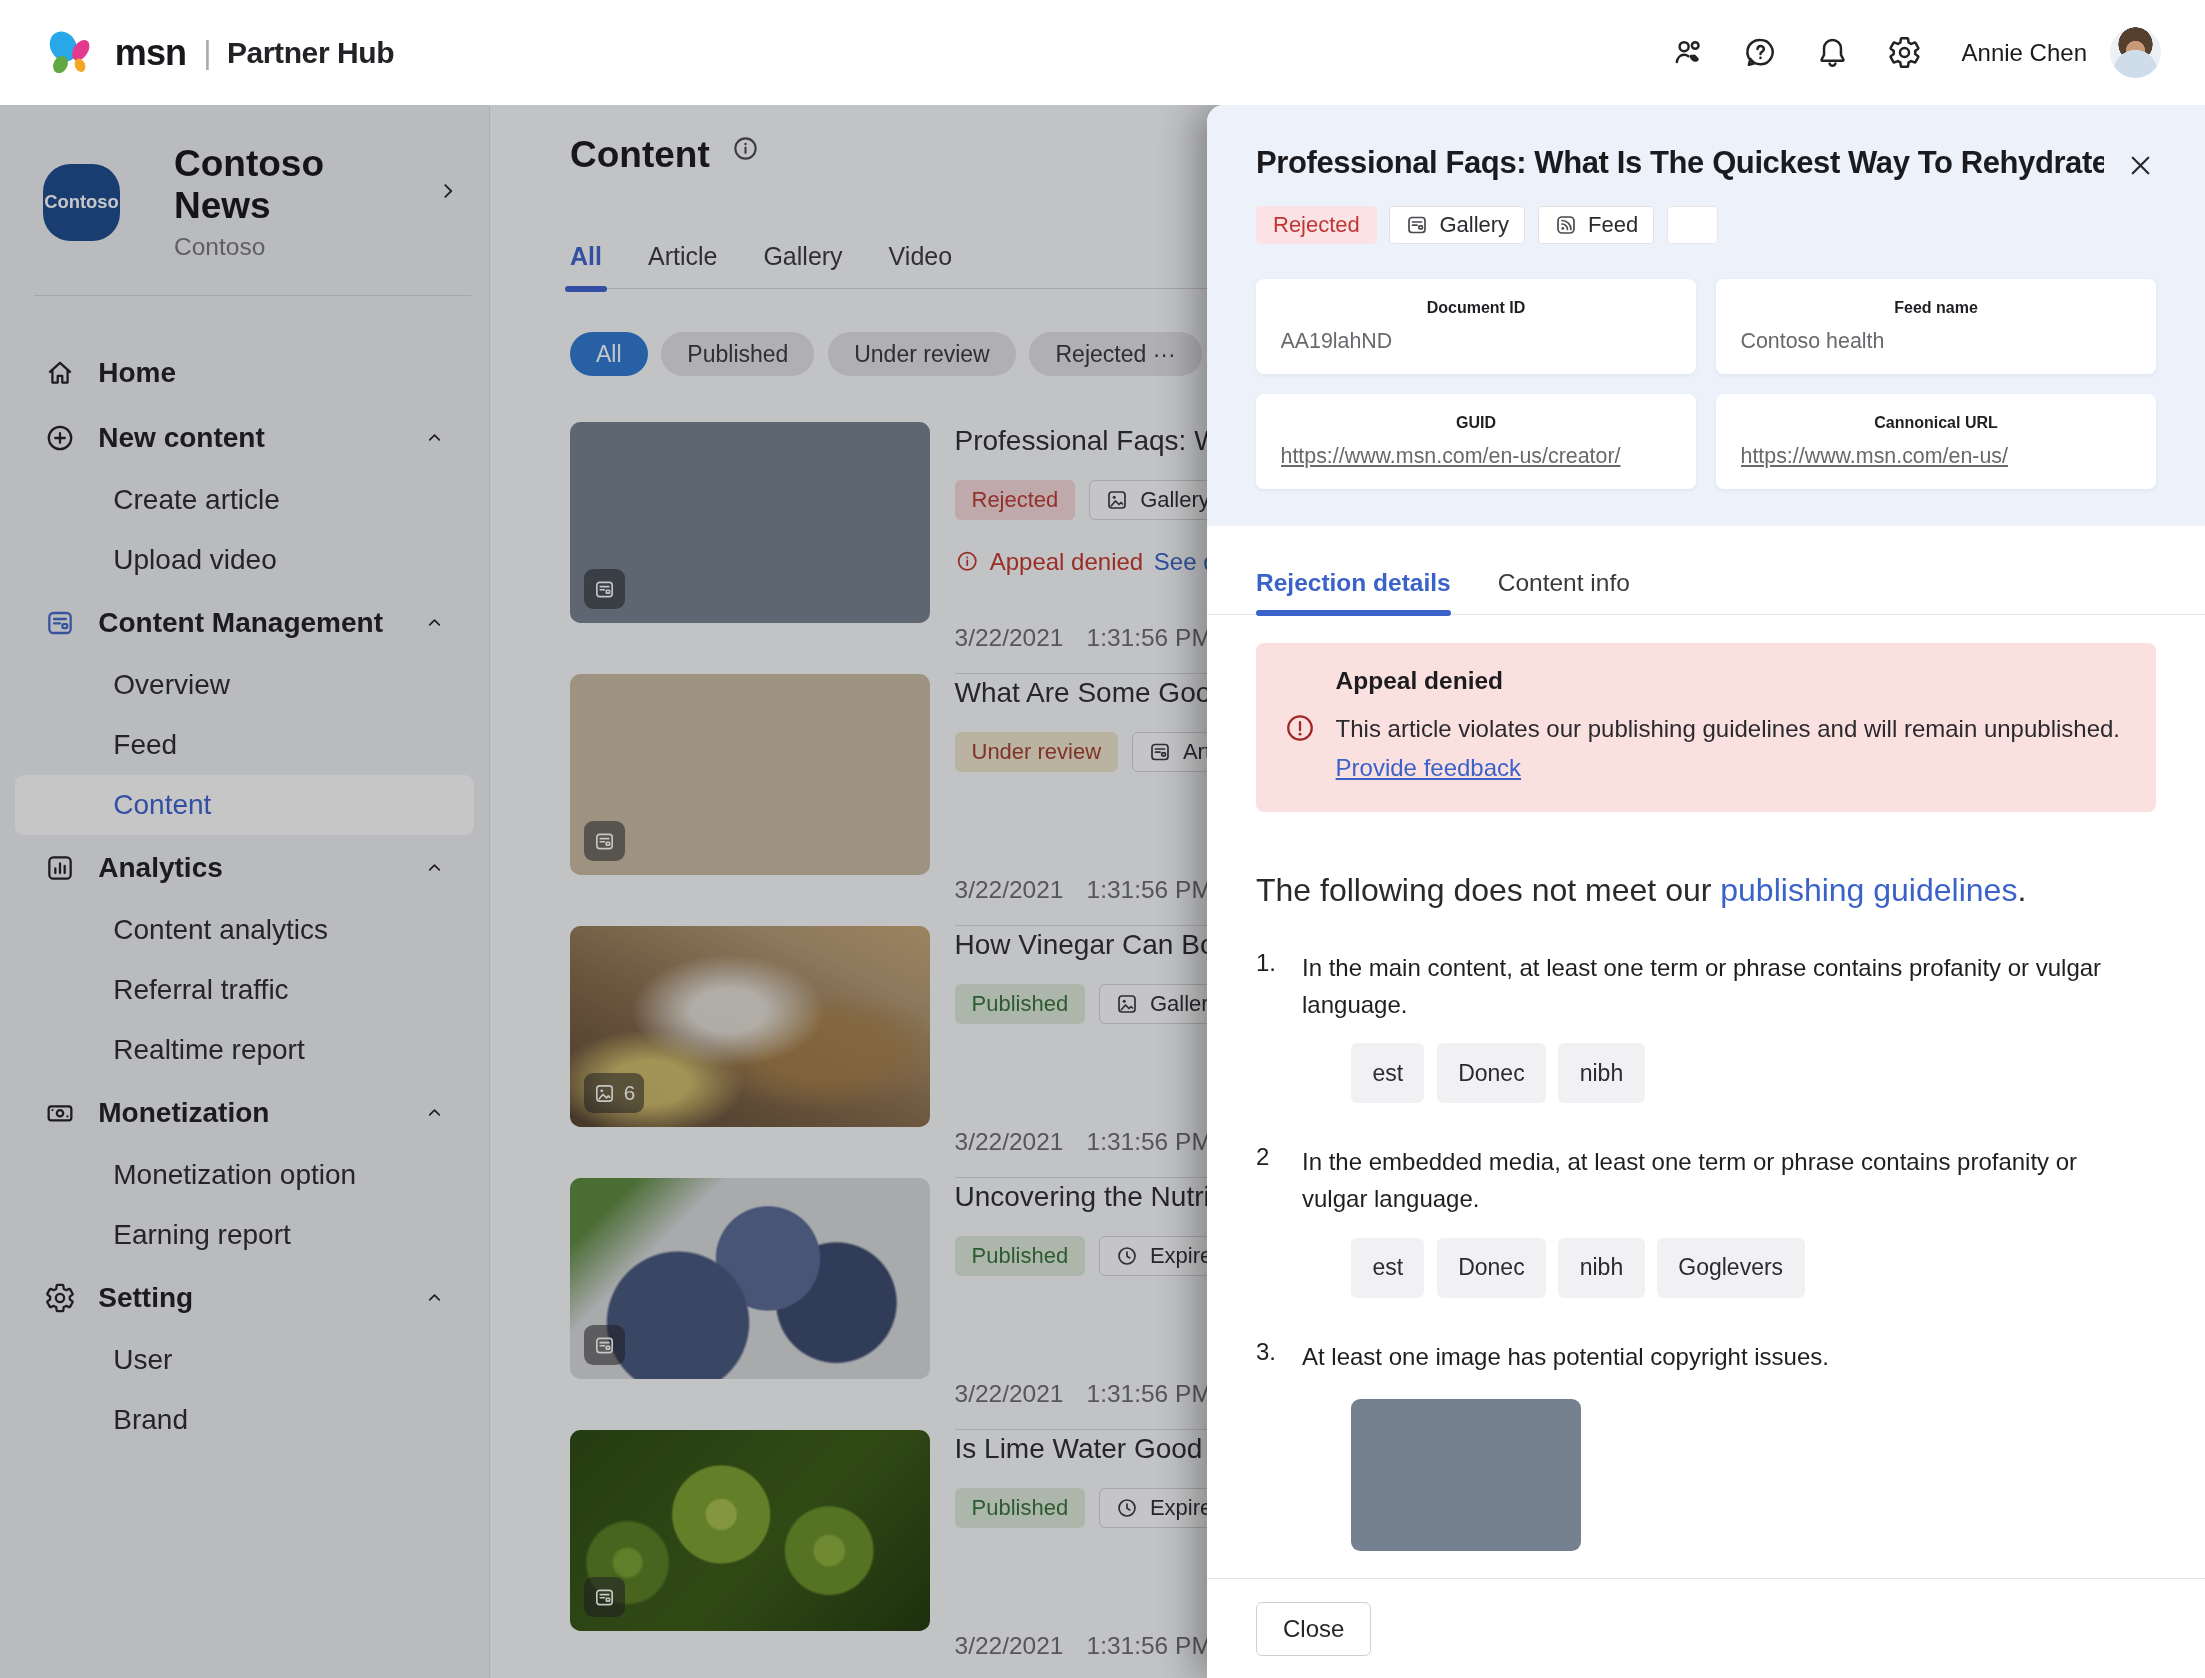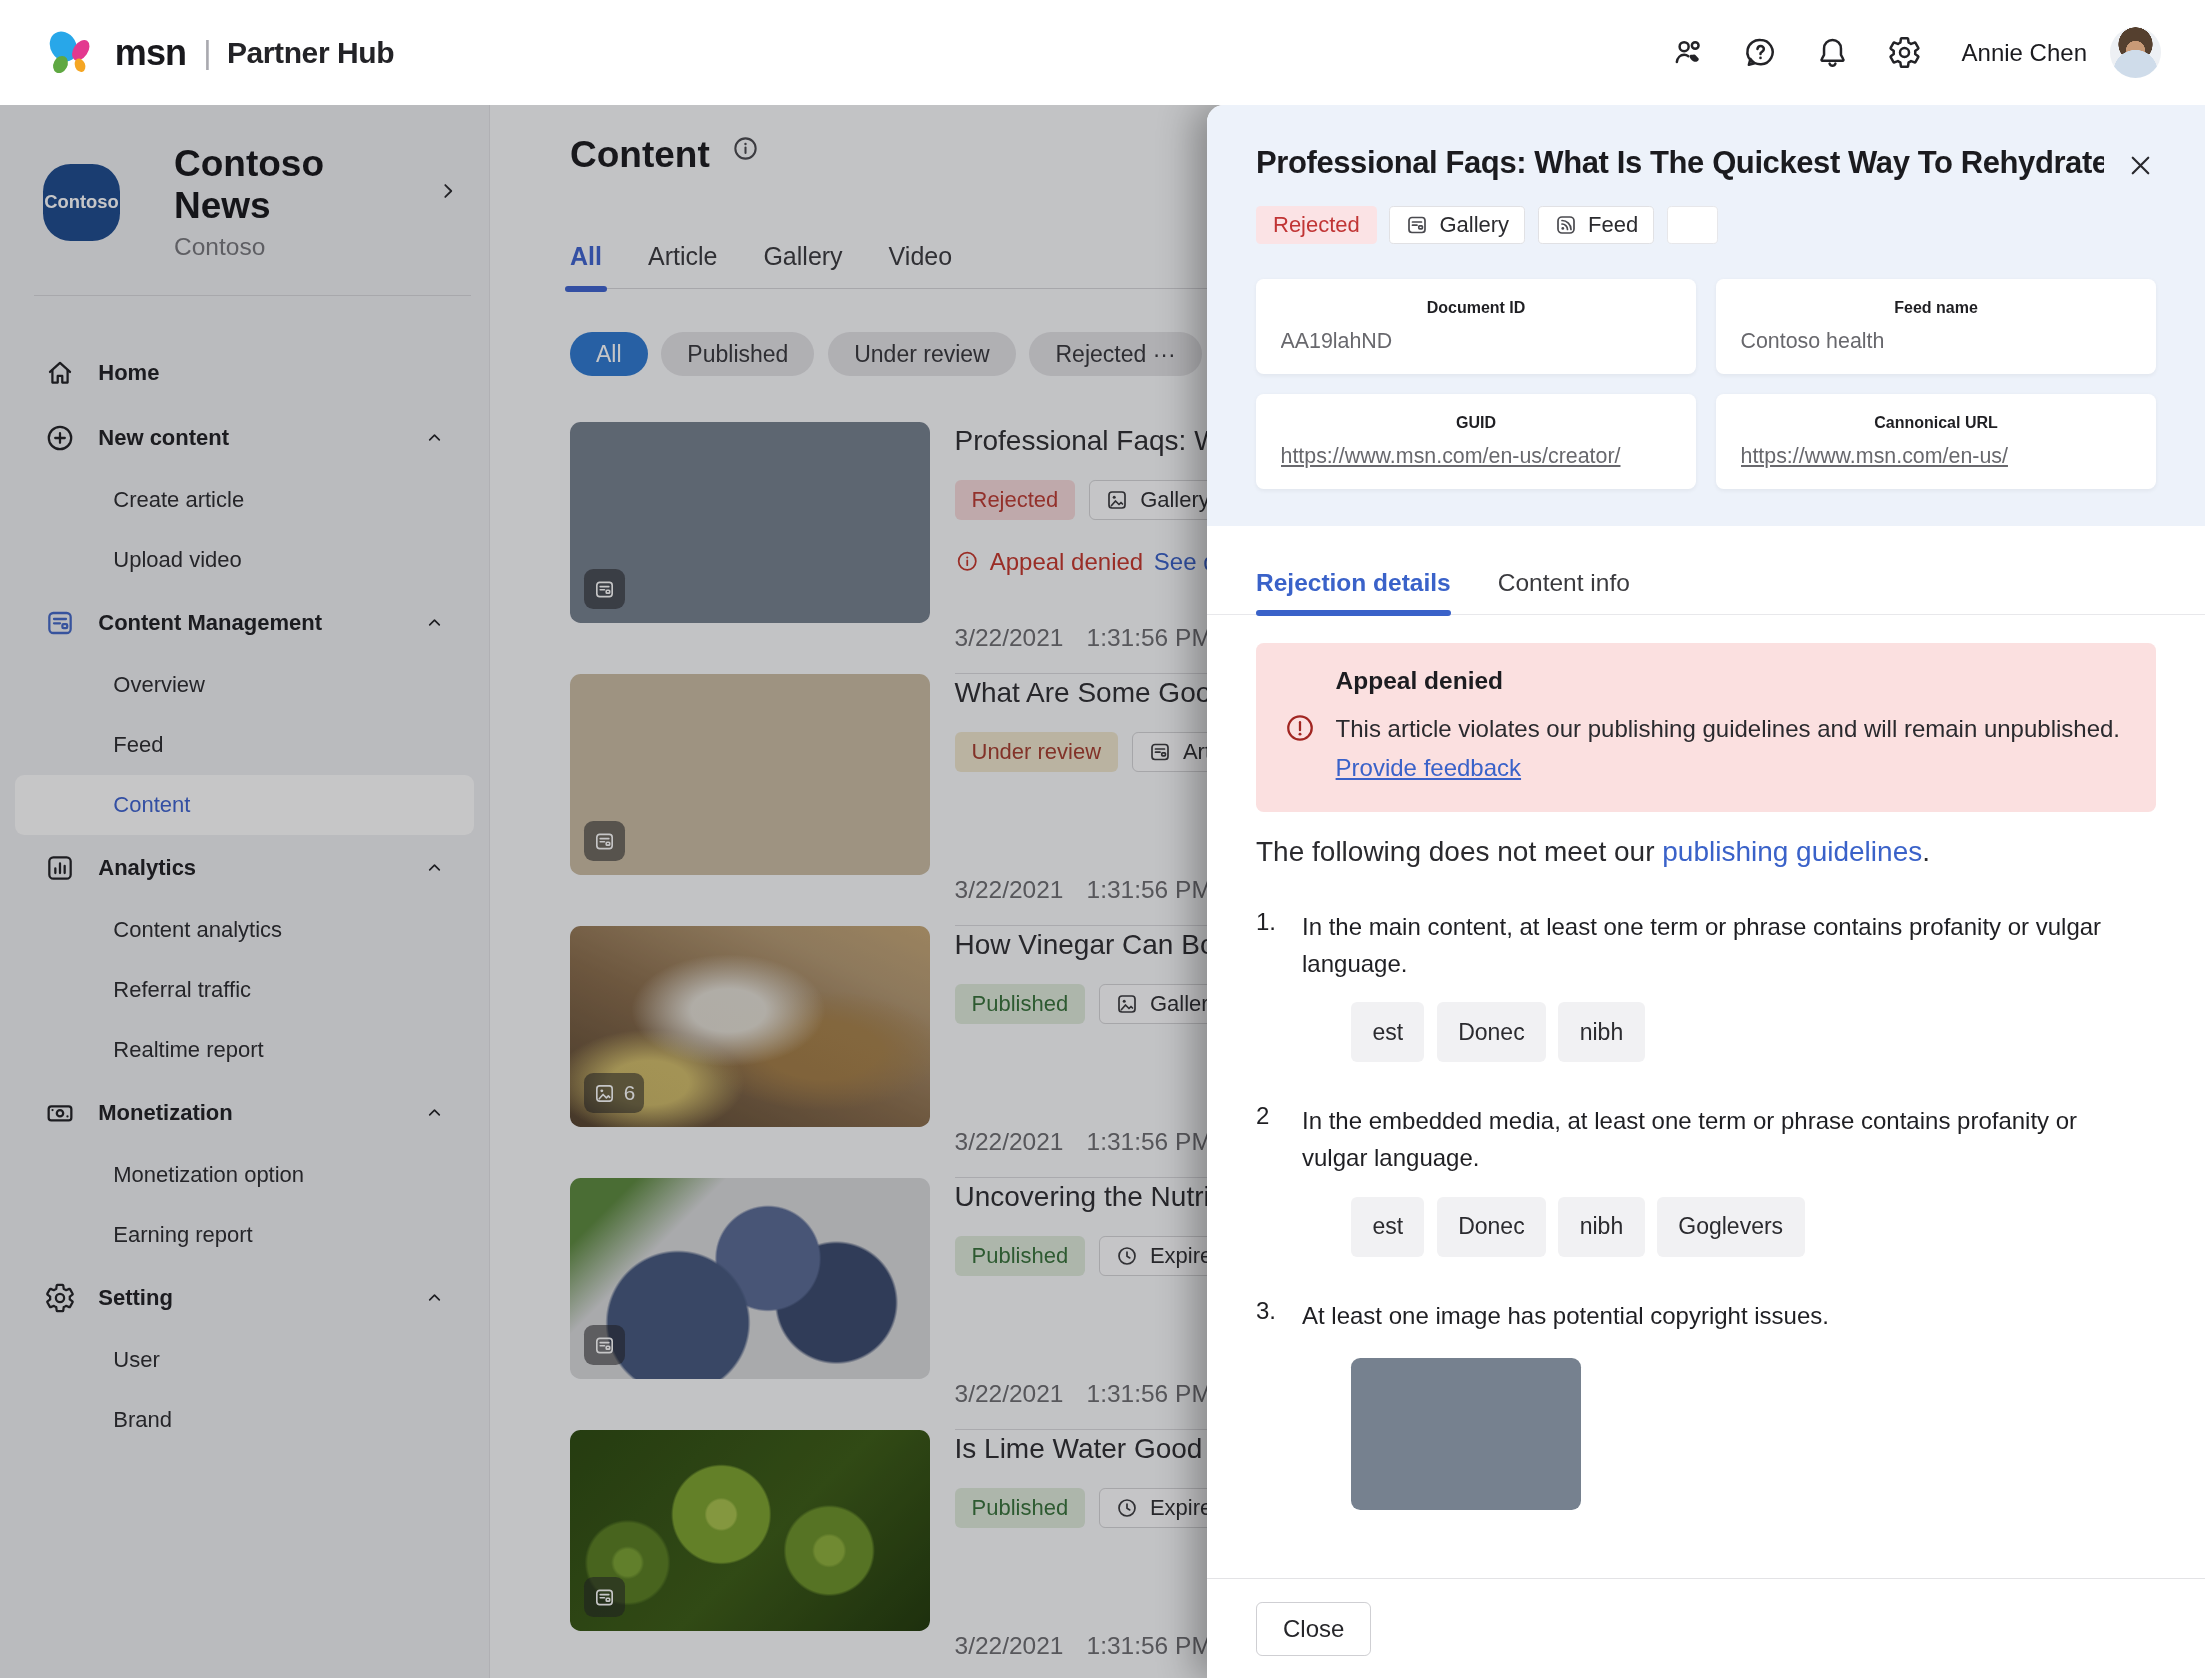--- a/index.html
+++ b/index.html
@@ -37,21 +37,21 @@
     display:flex; align-items:center; justify-content:center; font-size:18.4px; font-weight:bold; flex:none; }
   .org-text { margin-left:20px; flex:1; min-width:0; }
   .org-name { font-size:37px; font-weight:bold; color:#17171b; }
   .org-sub { font-size:24.5px; color:#77777c; margin-top:6.1px; }
   .org-chev { font-size:26px; color:#2a2a2e; margin-top:-23px; cursor:pointer; }
   .sidebar-divider { height:0.8px; background:#d8d8dc; margin:34px 18.4px 23px 34px; }
   .nav { padding:21.4px 15.3px 0; }
   .nrow { display:flex; align-items:center; height:65px; padding:0 27.6px; border-radius:9.2px; cursor:pointer; }
   .nrow .nicon { font-size:32px; color:#222226; margin-right:21.4px; width:34px; flex:none; }
   .nrow .nicon.blue { color:#4468c8; }
-  .nlabel { font-size:22px; color:#202024; font-weight:bold; white-space:nowrap; }
+  .nlabel { font-size:28px; color:#202024; font-weight:bold; white-space:nowrap; }
   .nrow.sub { height:60px; padding-left:98px; }
   .nrow.sub .nlabel { font-weight:normal; color:#2c2c30; }
   .nrow .chev { margin-left:auto; font-size:23px; color:#222226; }
   .nrow.selected { background:#ffffff; }
   .nrow.selected .nlabel { color:#3e63d0; }
 
   
   .main { position:absolute; left:490px; top:105px; width:1715px; height:1574px;
     background:#fafbfd; padding:29px 0 0 80px; z-index:5; overflow:hidden; }
   .page-head { display:flex; align-items:center; }
@@ -146,21 +146,21 @@
   .ptabs { display:flex; gap:47px; padding:0 49px; margin-top:43px; border-bottom:1.5px solid #e8e8eb; }
   .ptab { font-size:24.5px; color:#3a3a3e; padding-bottom:17px; position:relative; cursor:pointer; }
   .ptab.active { color:#3a62c9; font-weight:bold; }
   .ptab.active::after { content:""; position:absolute; left:0; right:0; bottom:-1.5px; height:5.4px;
     background:#3a62c9; border-radius:3.1px; }
   .palert { margin:27.6px 49px 0; background:#fbe0e0; border-radius:7.7px; padding:24.5px 27.6px; display:flex; }
   .palert .aicon { font-size:32px; color:#a12622; flex:none; margin:1.5px 20px 0 0; }
   .atitle { font-size:24.5px; font-weight:bold; color:#1d1d21; }
   .abody { font-size:24px; color:#2a2a2e; margin-top:15.3px; line-height:1.6; max-width:796px; }
   .alink { color:#3a62c9; text-decoration:underline; cursor:pointer; }
-  .ppara { padding:0 49px; margin-top:24px; font-size:28px; color:#2a2a2e; }
+  .ppara { padding:0 49px; margin-top:60px; font-size:32px; color:#2a2a2e; }
   .plink { color:#3a62c9; cursor:pointer; }
   .viol { padding:0 49px; margin-top:40px; display:flex; }
   .vnum { width:46px; font-size:24px; color:#1f1f23; flex:none; }
   .vtext { font-size:24px; color:#1f1f23; line-height:1.55; max-width:827px; }
   .vchips { display:flex; gap:12.3px; margin:20px 0 0 95px; padding:0 49px 0 0; margin-left:144px; }
   .chip { background:#f1f1f3; border-radius:6.1px; height:60px; display:flex; align-items:center;
     padding:0 21.4px; font-size:23px; color:#2b2b2f; }
   .vthumb { margin:24.5px 0 0 144px; width:230px; height:152px; border-radius:9.2px; }
   .pfooter { position:absolute; left:0; right:0; bottom:0; height:101px; border-top:1.5px solid #e3e3e6;
     display:flex; align-items:center; padding:0 49px; background:#fff; }

